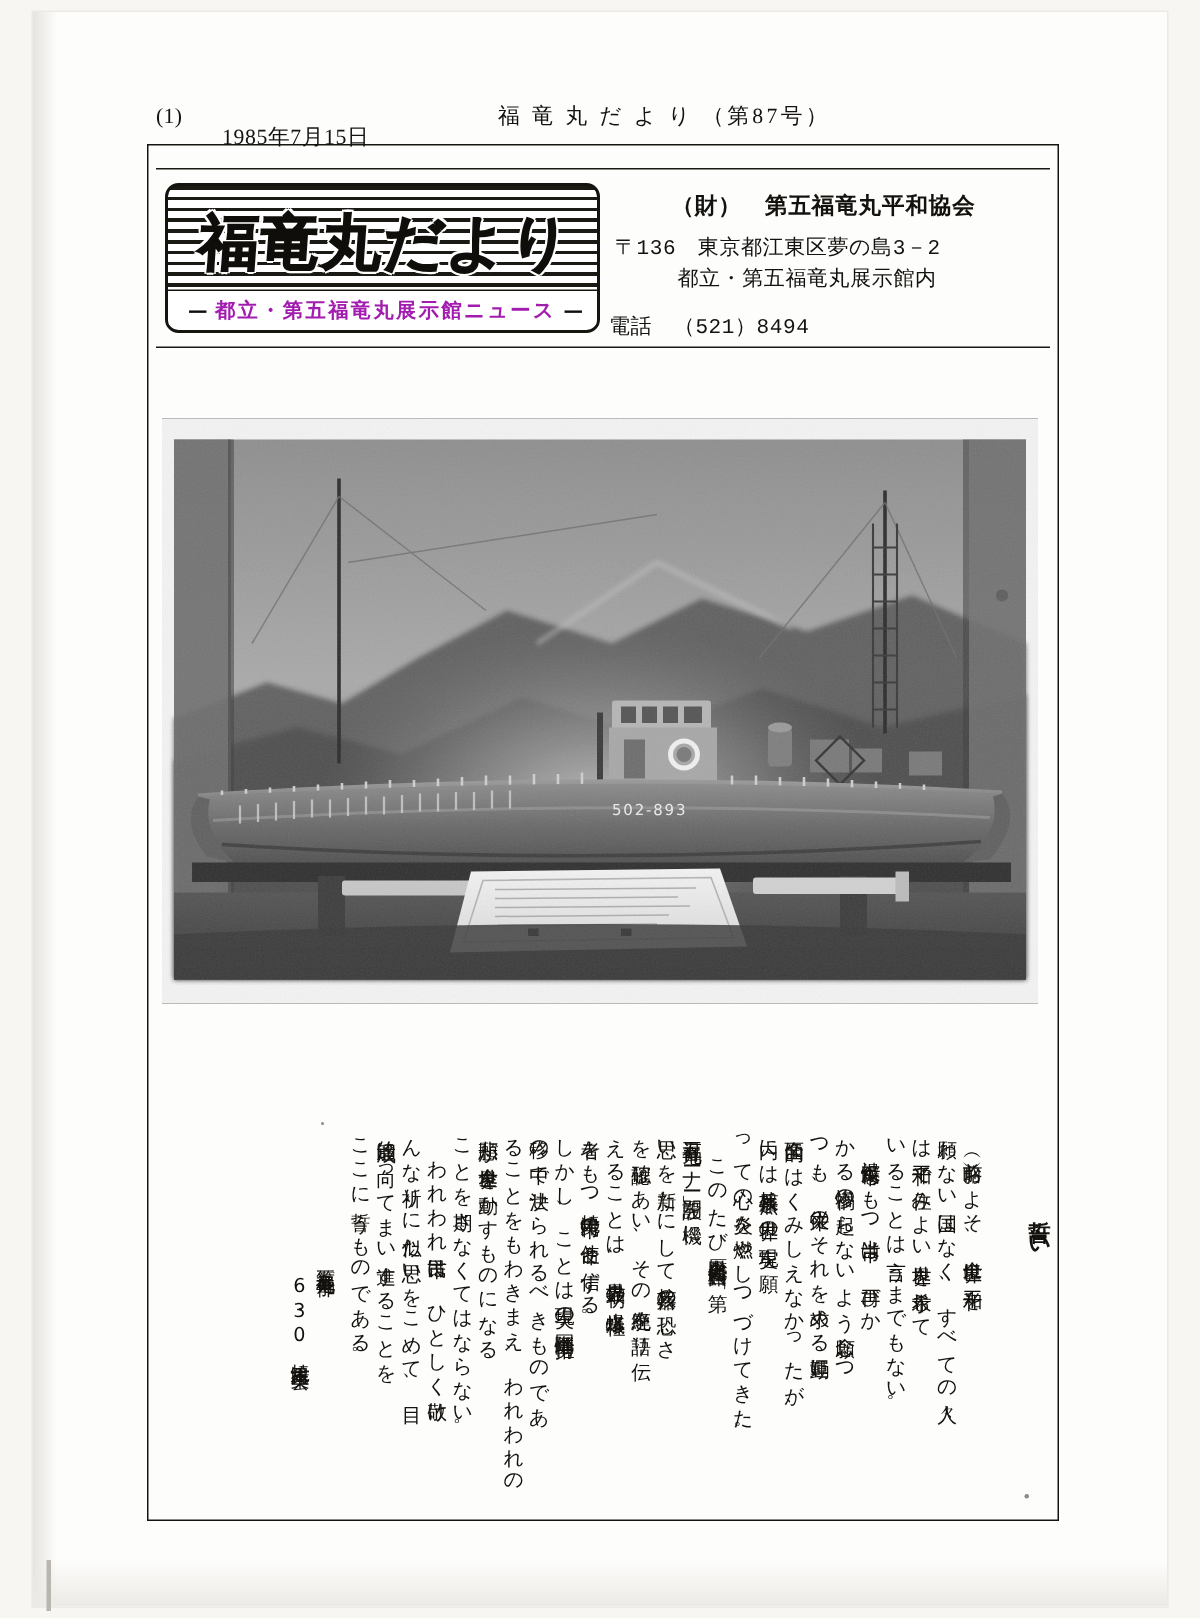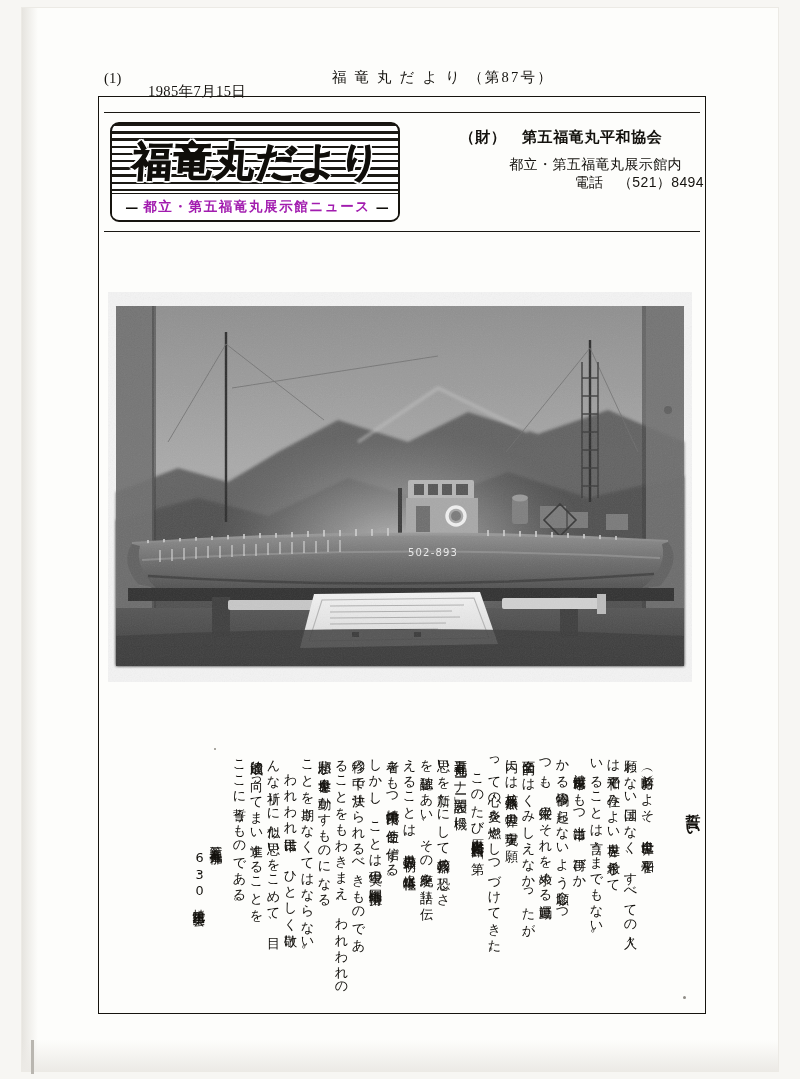--- a/index.html
+++ b/index.html
@@ -144,24 +144,24 @@
   .logo-dash {
     font-weight: bold;
     font-size: 13px;
     color: #100e0a;
     margin: 0 5px;
   }
 
   
   #publisher {
     position: absolute;
-    left: 418px; top: 128px;
+    left: 406px; top: 128px;
     width: 286px;
     text-align: center;
-    font-family: Liberation Sans, sans-serif;
+    font-family: Liberation Mono, monospace;
     color: #14120e;
   }
   #pub-org {
     font-size: 15px;
     font-weight: bold;
     letter-spacing: .6px;
     white-space: nowrap;
     margin-bottom: 9px;
   }
   #pub-addr1 {
@@ -169,35 +169,35 @@
     letter-spacing: .4px;
     white-space: nowrap;
     text-align: left;
     padding-left: 4px;
     margin-bottom: 3px;
   }
   #pub-addr2 {
     font-size: 14px;
     letter-spacing: .4px;
     white-space: nowrap;
-    text-align: right;
+    text-align: center;
     padding-right: 22px;
-    margin-bottom: 0;
+    margin-bottom: 14px;
   }
   #pub-tel {
     font-size: 14px;
     letter-spacing: .4px;
     white-space: nowrap;
-    text-align: right;
+    text-align: left;
   }
 
   
   #photo {
     position: absolute;
-    left: 108px; top: 292px;
+    left: 108px; top: 279px;
     width: 584px; height: 390px;
     overflow: hidden;
     background: #6e6c67;
     filter: grayscale(1) contrast(1.05);
   }
   #photo svg { display: block; }
 
   
   #caption {
     position: absolute;
@@ -287,20 +287,21 @@
     <div id="logo-title">福竜丸だより</div>
     <div id="logo-sub-wrap">
       <span class="logo-dash">—</span>
       <span id="logo-sub">都立・第五福竜丸展示館ニュース</span>
       <span class="logo-dash">—</span>
     </div>
   </div>
 
   <div id="publisher">
     <div id="pub-org">（財）　第五福竜丸平和協会</div>
+    <div id="pub-addr1">〒136　東京都江東区夢の島3－2</div>
     <div id="pub-addr2">都立・第五福竜丸展示館内</div>
     <div id="pub-tel">電話　（521）8494</div>
   </div>
 
   <div id="photo">
     <svg width="584" height="390" viewBox="0 0 584 390" xmlns="http://www.w3.org/2000/svg">
       <defs>
         <linearGradient id="skyG" x1="0" y1="0" x2="0" y2="1">
           <stop offset="0%" stop-color="#8e8c87"></stop>
           <stop offset="45%" stop-color="#a9a7a1"></stop>

